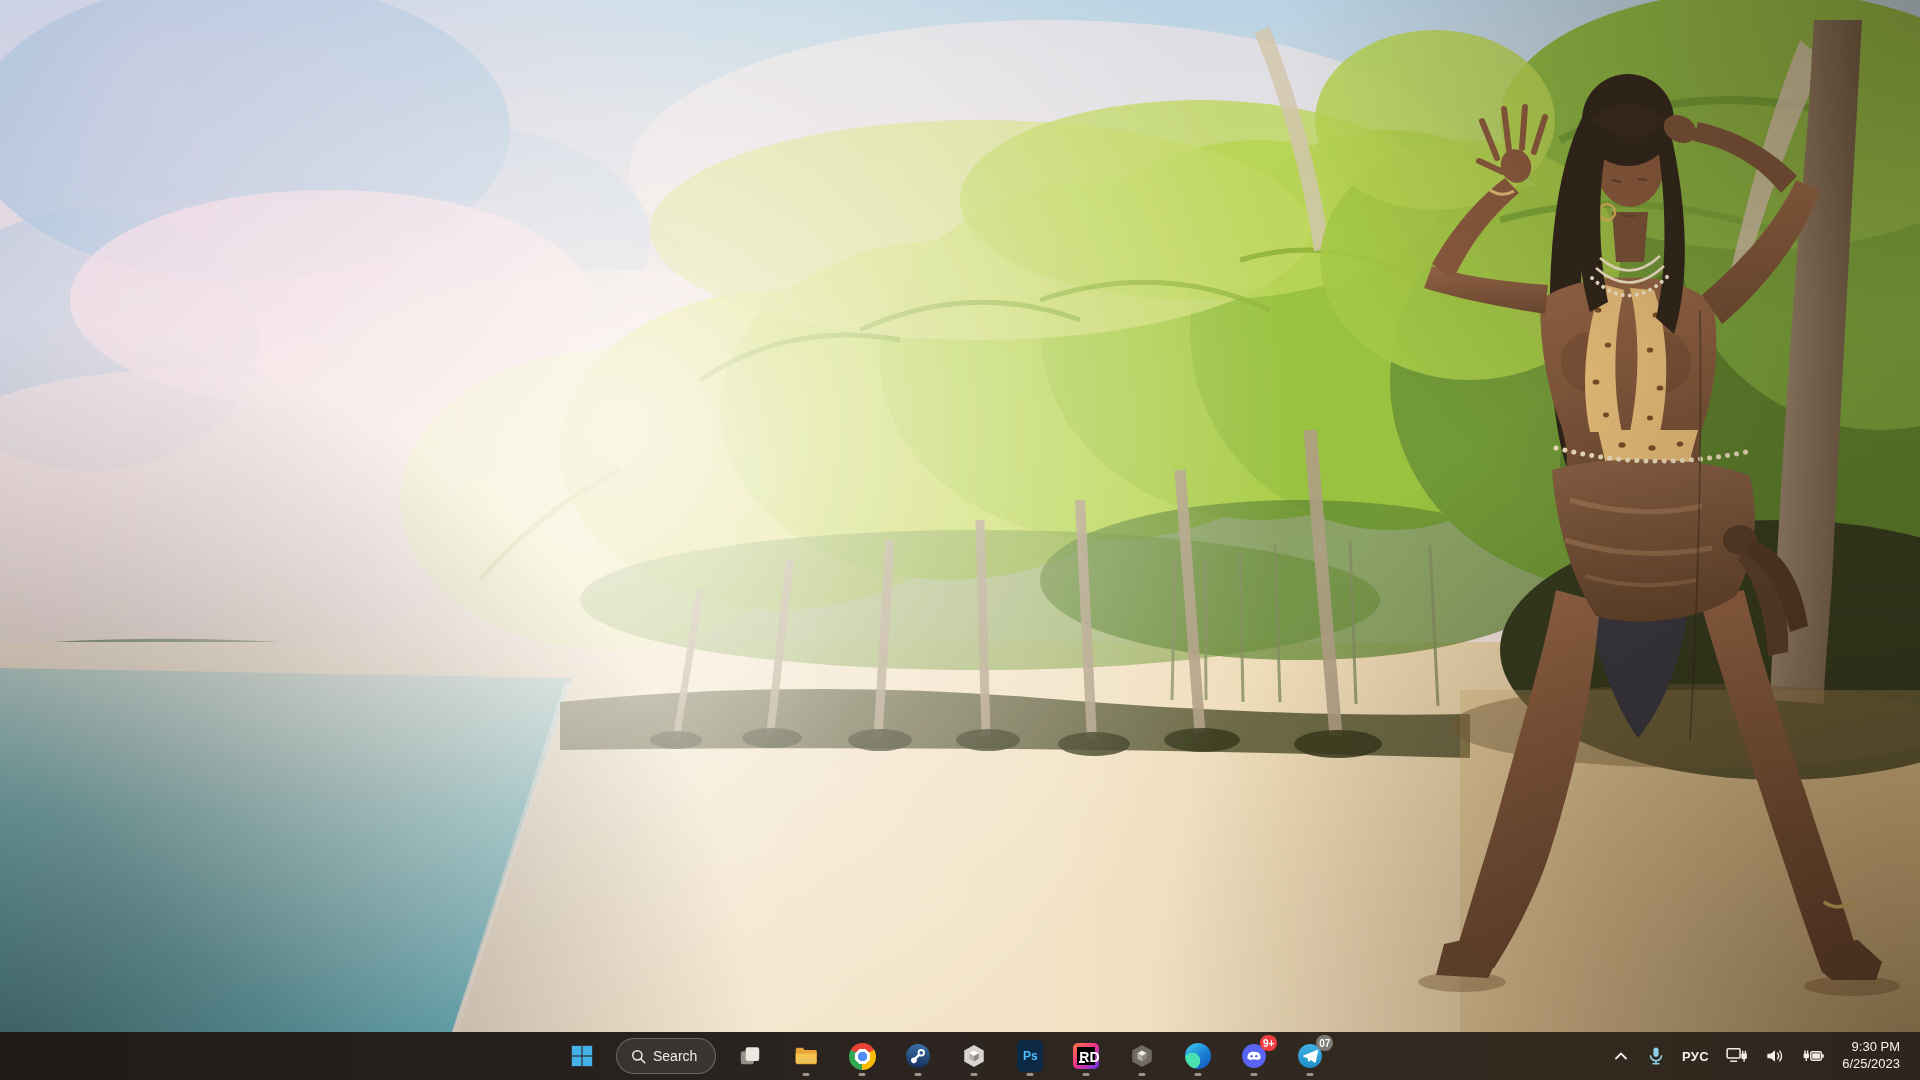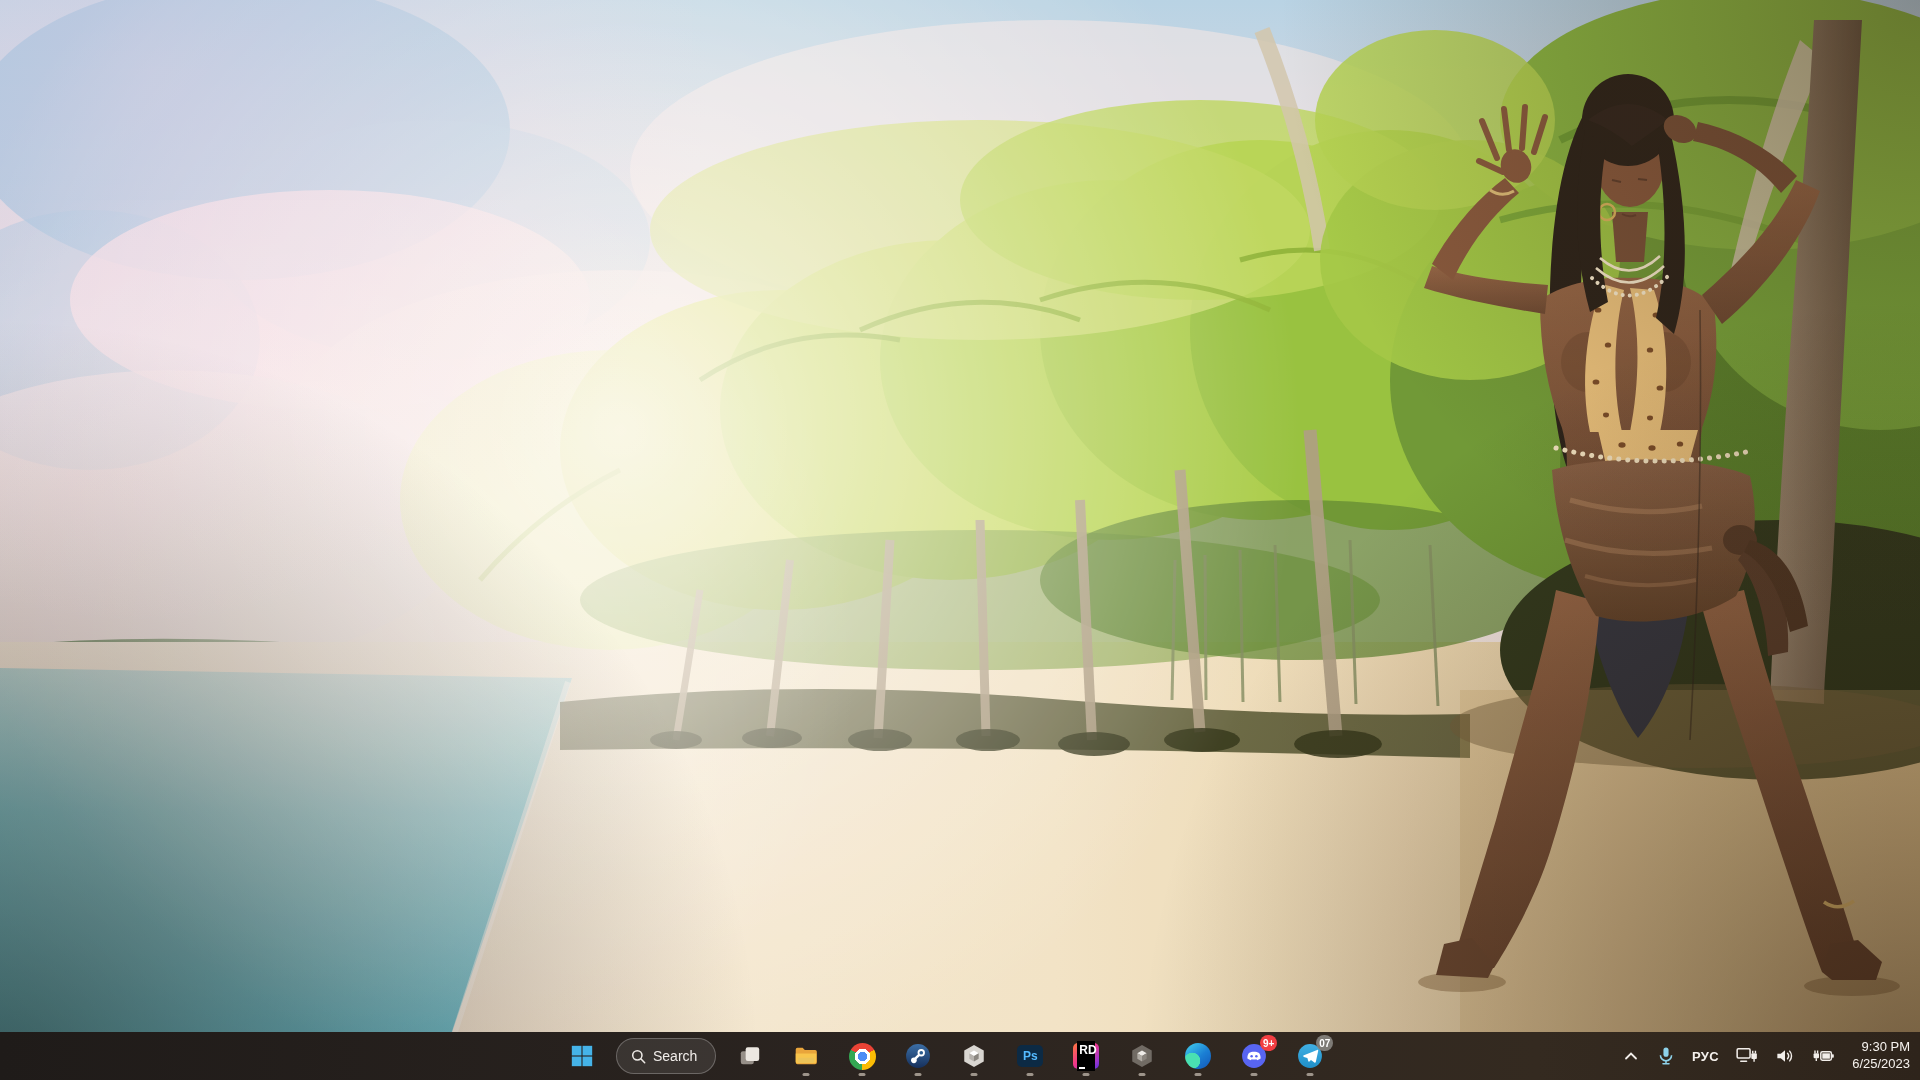--- a/index.html
+++ b/index.html
@@ -15,32 +15,32 @@
   .ind{position:absolute;bottom:2px;left:50%;transform:translateX(-50%);width:7px;height:3px;border-radius:2px;background:#9d948a;}
   .search-pill{height:34px;padding:0 18px 0 13px;border-radius:18px;background:rgba(255,255,255,.085);
     border:1px solid rgba(255,255,255,.25);display:flex;align-items:center;gap:6px;color:#f1edea;font-size:14px;flex:0 0 auto;}
   .icon26{width:26px;height:26px;display:block;}
   .chrome-ball{width:27px;height:27px;border-radius:50%;
     background:radial-gradient(circle at 50% 50%,#4e8df5 0 26%,#ffffff 26% 40%,rgba(0,0,0,0) 41%),
                conic-gradient(from 60deg,#fbbc05 0 120deg,#34a853 120deg 240deg,#ea4335 240deg 360deg);}
   .edge-ball{width:26px;height:26px;border-radius:50%;
     background:radial-gradient(circle at 28% 68%,#49e0b2 0 30%,rgba(0,0,0,0) 32%),
                linear-gradient(140deg,#3ec6ea 8%,#1b7fd4 55%,#1257b8 100%);}
-  .ps-icon{width:26px;height:22px;border-radius:5px;background:#0c2a44;display:flex;align-items:center;justify-content:center;
+  .ps-icon{width:26px;height:32px;border-radius:5px;background:#0c2a44;display:flex;align-items:center;justify-content:center;
     color:#54baff;font-size:12px;font-weight:bold;}
   .rd-icon{width:26px;height:26px;border-radius:5px;display:flex;align-items:center;justify-content:center;
     background:linear-gradient(135deg,#ff7a3c 0%,#f0358b 45%,#a236c8 78%,#5b2ee0 100%);}
-  .rd-box{position:relative;width:18px;height:30px;background:#000;display:flex;align-items:flex-start;justify-content:flex-start;
-    color:#fff;font-size:12px;font-weight:bold;padding:2px 0 0 2px;box-sizing:border-box;}
+  .rd-box{position:relative;width:18px;height:18px;background:#000;display:flex;align-items:flex-start;justify-content:flex-start;
+    color:#fff;font-size:14px;font-weight:bold;padding:2px 0 0 2px;box-sizing:border-box;}
   .rd-bar{position:absolute;left:2px;bottom:2px;width:6px;height:1.8px;background:#fff;}
   .badge{position:absolute;top:1px;right:-1px;min-width:17px;height:16px;border-radius:9px;background:#f23f43;color:#fff;
     font-size:10px;font-weight:bold;display:flex;align-items:center;justify-content:center;padding:0 3px;box-sizing:border-box;}
   .badge.muted{background:rgba(140,137,134,.85);color:#fff;}
 
-  .tb-right{position:absolute;right:4px;top:0;height:100%;display:flex;align-items:center;gap:5px;}
+  .tb-right{position:absolute;right:14px;top:0;height:100%;display:flex;align-items:center;gap:5px;}
   .tray-btn{height:40px;padding:0 6px;display:flex;align-items:center;justify-content:center;border-radius:6px;color:#f2eeea;}
   .lang{font-size:13px;font-weight:bold;letter-spacing:.4px;color:#f4f0ec;}
   .clock{font-size:13px;line-height:1.3;text-align:right;color:#f6f2ee;padding:0 6px;font-weight:500;}
 </style>
 </head>
 <body>
 
 <div class="screen">
 
   <svg class="wallpaper" width="1920" height="1080" viewBox="0 0 1920 1080" preserveAspectRatio="none">

